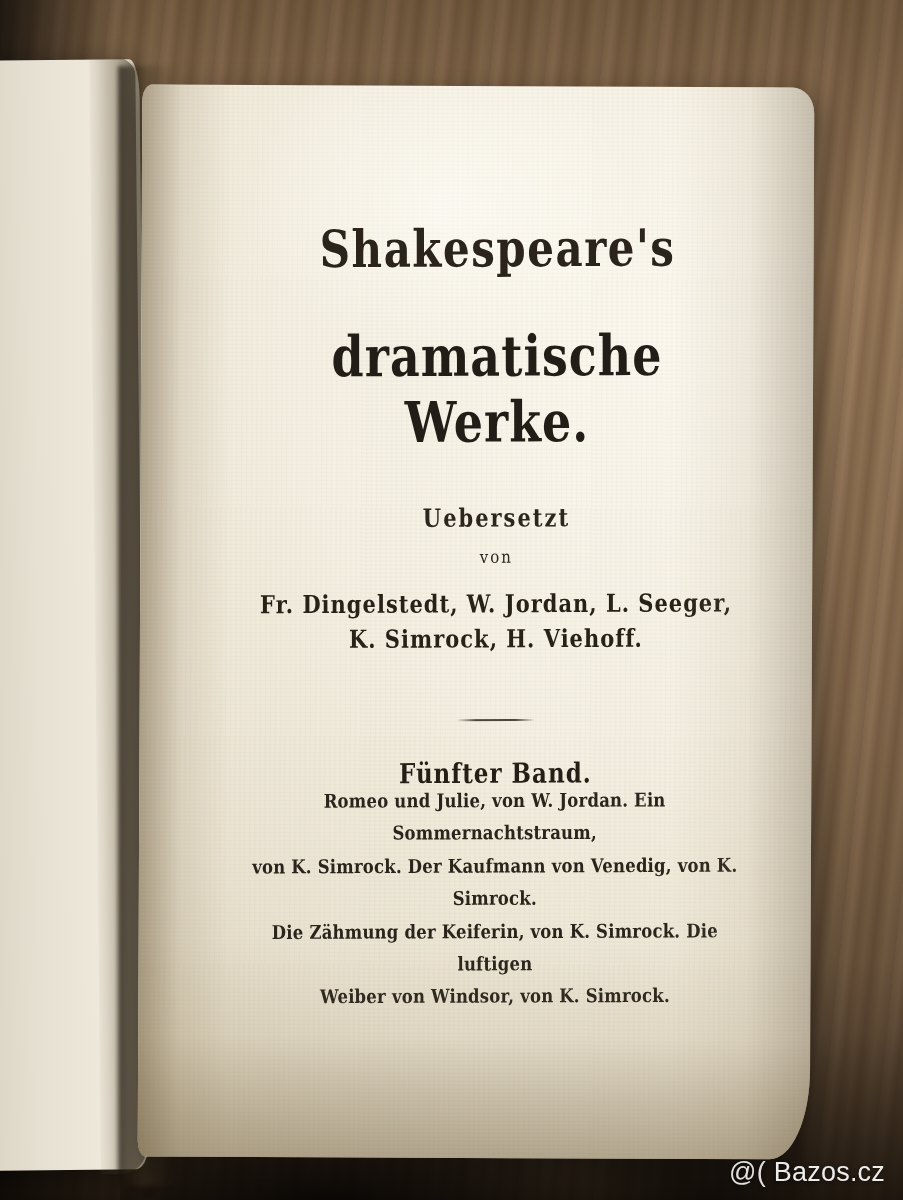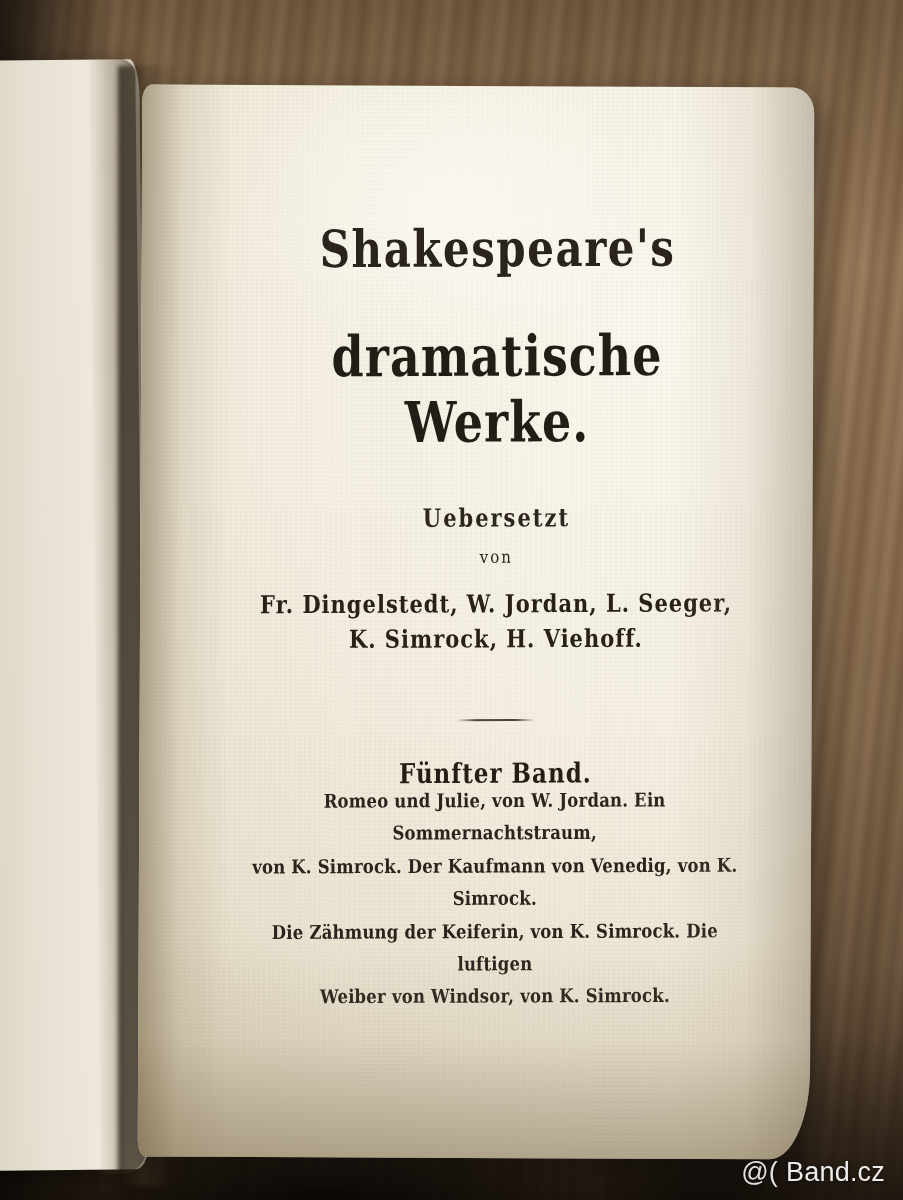--- a/index.html
+++ b/index.html
@@ -285,16 +285,16 @@
 
     </div>
 
     <div class="page-right-fold"></div>
     <div class="page-right-curl"></div>
     <div class="page-right-bottom-shade"></div>
   </div>
 
   <div class="watermark">
     <span class="logo">@(</span>
-    <span>Band.cz</span>
+    <span>Bazos.cz</span>
   </div>
 
 </div>
 
 </body></html>

